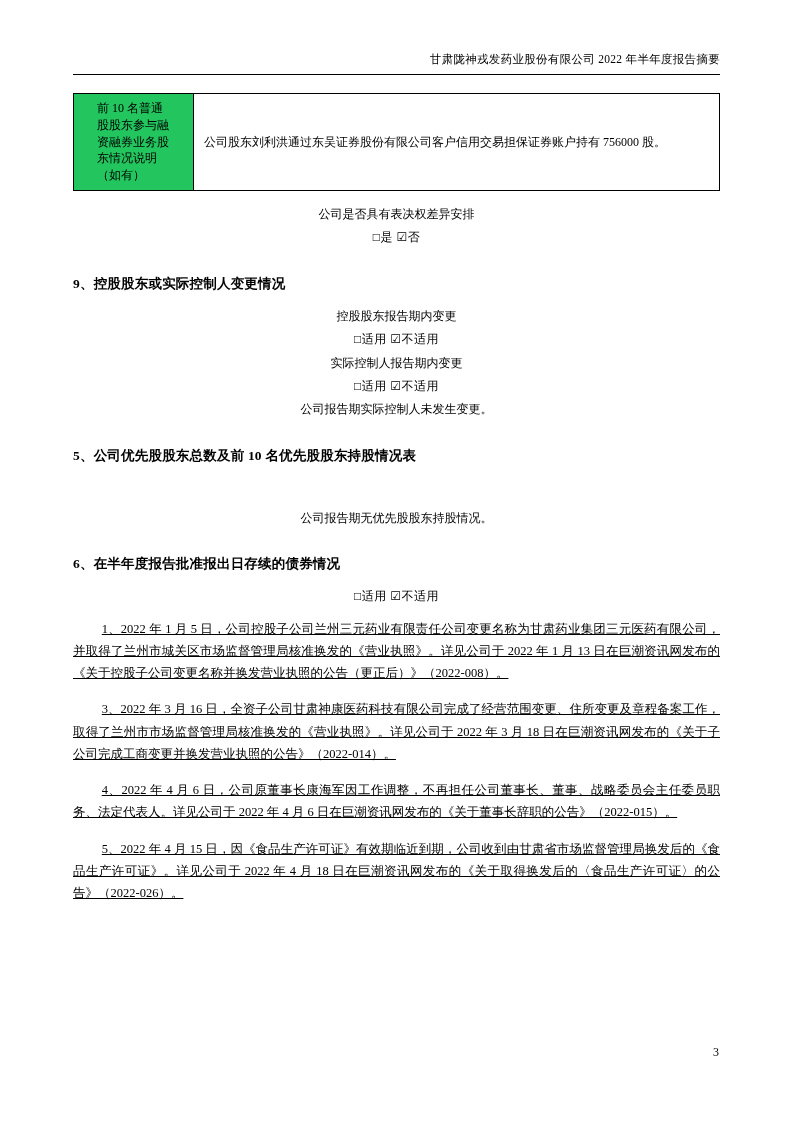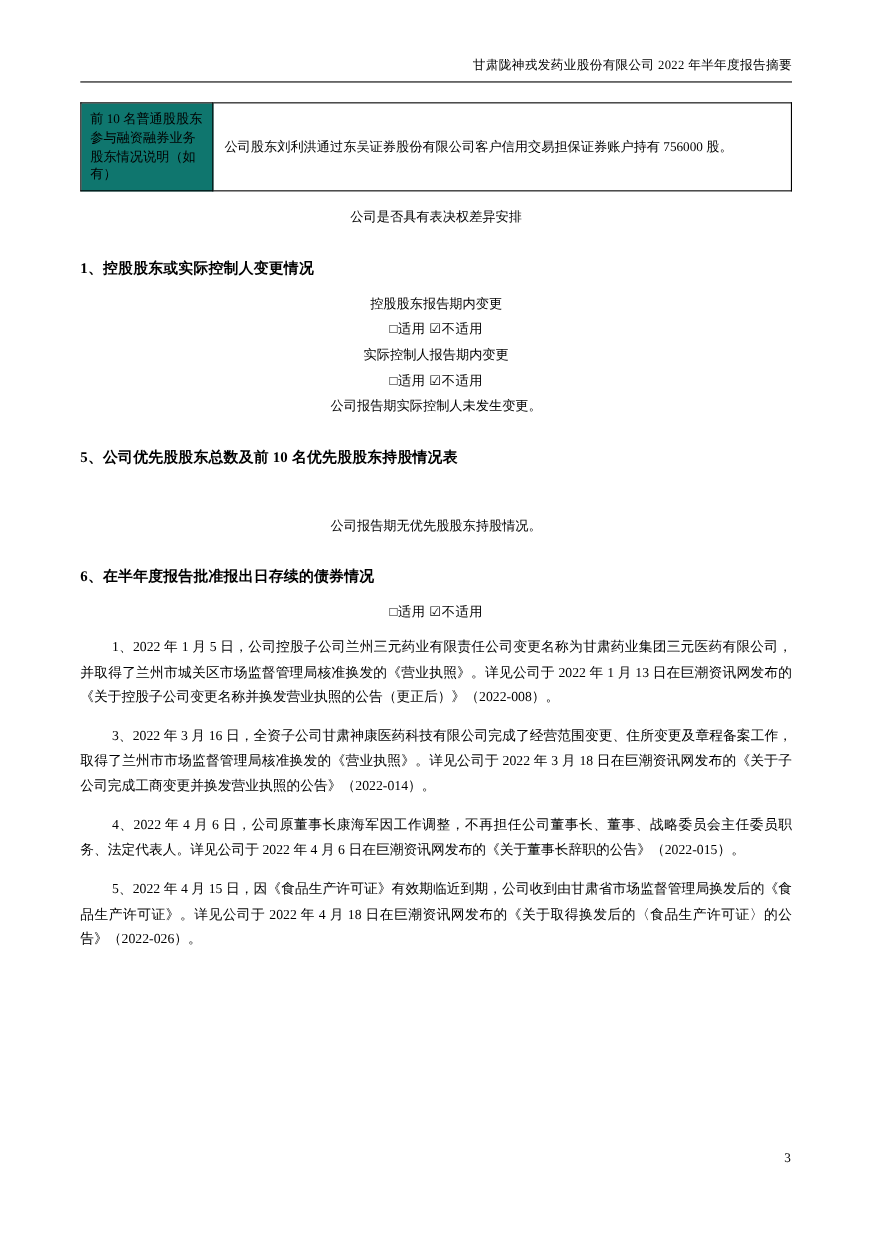--- a/index.html
+++ b/index.html
@@ -29,22 +29,22 @@
     border-collapse: collapse;
     margin-top: 18px;
     font-size: 12px;
   }
   .info-table td {
     border: 1px solid #000000;
     vertical-align: middle;
   }
   .label-cell {
     width: 120px;
-    background: #0f766e;
-    padding: 6px 8px;
+    background: #22c55e;
+    padding: 6px 23px;
     line-height: 1.4;
     margin-left: 20px;
   }
   .value-cell {
     padding: 6px 10px;
     line-height: 1.4;
   }
   .line {
     font-size: 12px;
     line-height: 1.2;
@@ -65,20 +65,21 @@
     font-weight: bold;
     margin-top: 40px;
     letter-spacing: 0.3px;
   }
   .para {
     font-size: 12.5px;
     line-height: 1.78;
     text-align: justify;
     text-indent: 2.3em;
     margin-top: 14px;
+    text-decoration: underline;
   }
   .page-number {
     position: absolute;
     right: 74px;
     bottom: 62px;
     font-size: 12px;
   }
 </style>
 </head>
 <body>
@@ -92,22 +93,23 @@
   <table class="info-table">
     <tbody>
         <tr>
       <td class="label-cell">前 10 名普通股股东参与融资融券业务股东情况说明（如有）</td>
       <td class="value-cell">公司股东刘利洪通过东吴证券股份有限公司客户信用交易担保证券账户持有 756000 股。</td>
     </tr>
   </tbody>
     </table>
 
   <div class="line">公司是否具有表决权差异安排</div>
+  <div class="line tight check-line">□是 ☑否</div>
 
-  <div class="sub-heading">1、控股股东或实际控制人变更情况</div>
+  <div class="sub-heading">9、控股股东或实际控制人变更情况</div>
   <div class="line">控股股东报告期内变更</div>
   <div class="line tight check-line">□适用 ☑不适用</div>
   <div class="line tight">实际控制人报告期内变更</div>
   <div class="line tight check-line">□适用 ☑不适用</div>
   <div class="line tight">公司报告期实际控制人未发生变更。</div>
 
   <div class="sub-heading">5、公司优先股股东总数及前 10 名优先股股东持股情况表</div>
   <div class="line spaced-body">公司报告期无优先股股东持股情况。</div>
 
   <div class="sub-heading">6、在半年度报告批准报出日存续的债券情况</div>

